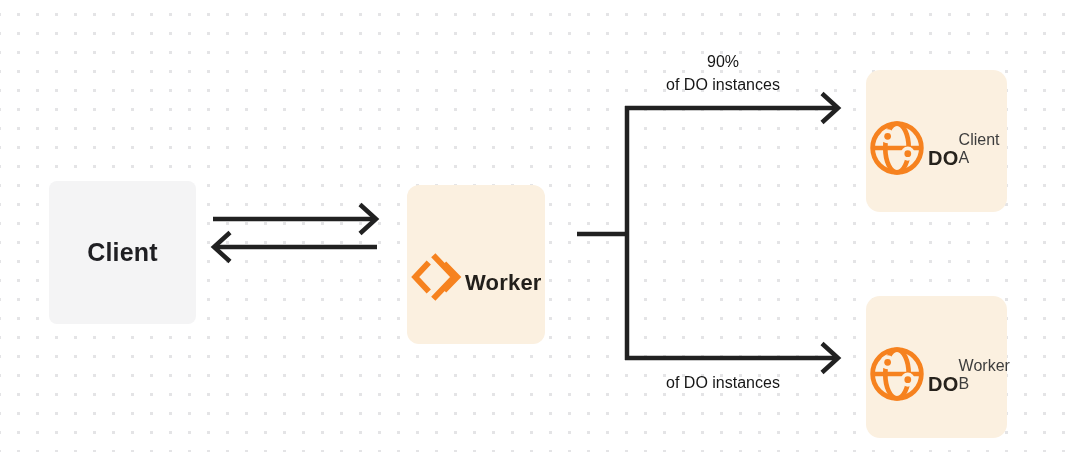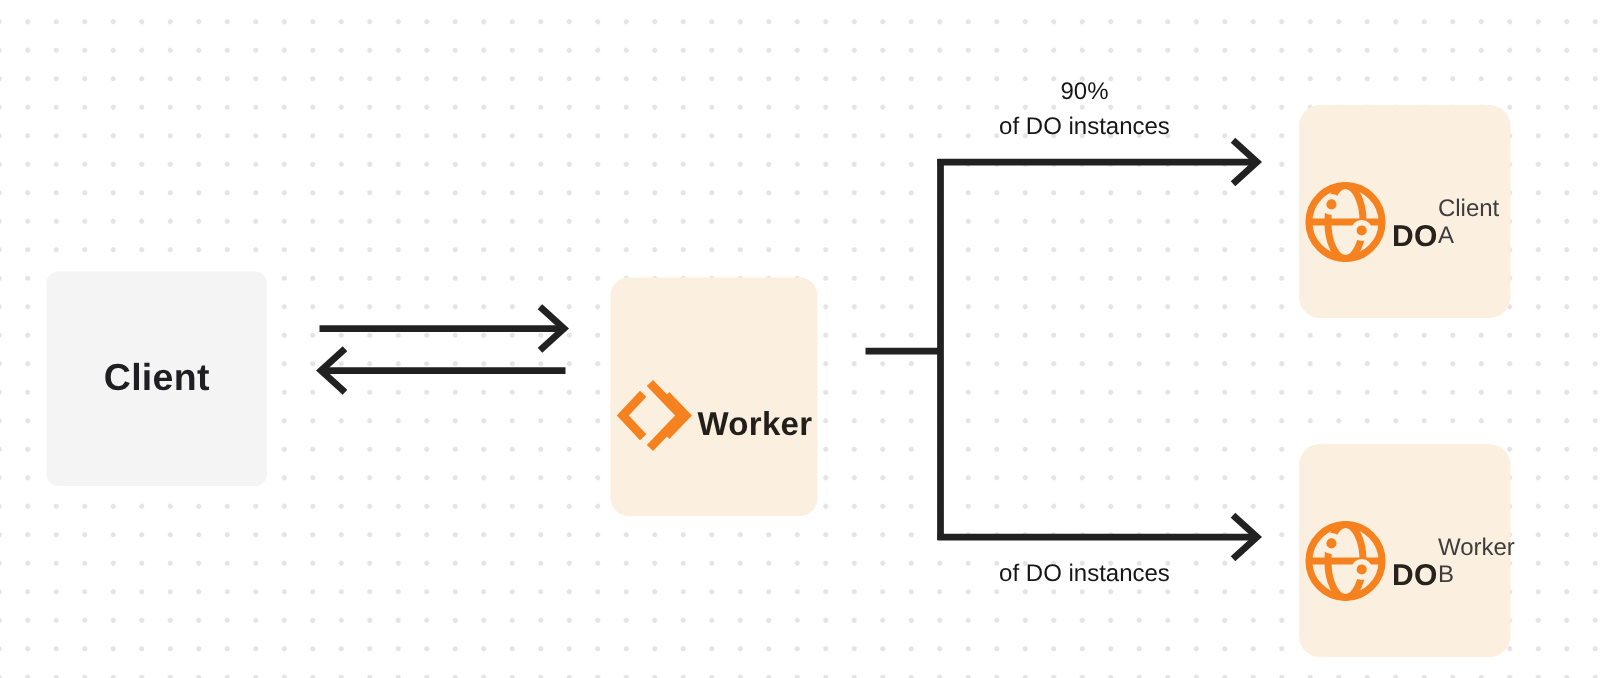--- a/index.html
+++ b/index.html
@@ -14,21 +14,21 @@
     overflow:hidden;
   }
   .connector-layer{position:absolute;left:0;top:0;width:1072px;height:452px;}
   .node{
     position:absolute;
     display:flex;flex-direction:row;align-items:center;justify-content:center;
     box-sizing:border-box;
     margin-top:20px;
   }
   .client-box{
-    left:31px;top:161px;width:147px;height:143px;
+    left:49px;top:161px;width:147px;height:143px;
     background:#f4f4f5;border-radius:8px;
   }
   .client-label{
     font-size:25px;font-weight:bold;color:#1f1f23;letter-spacing:.2px;
   }
   .worker-box{
     left:407px;top:165px;width:138px;height:159px;
     background:#fbf0e0;border-radius:12px;
     justify-content:flex-start;padding-top:24px;
   }

